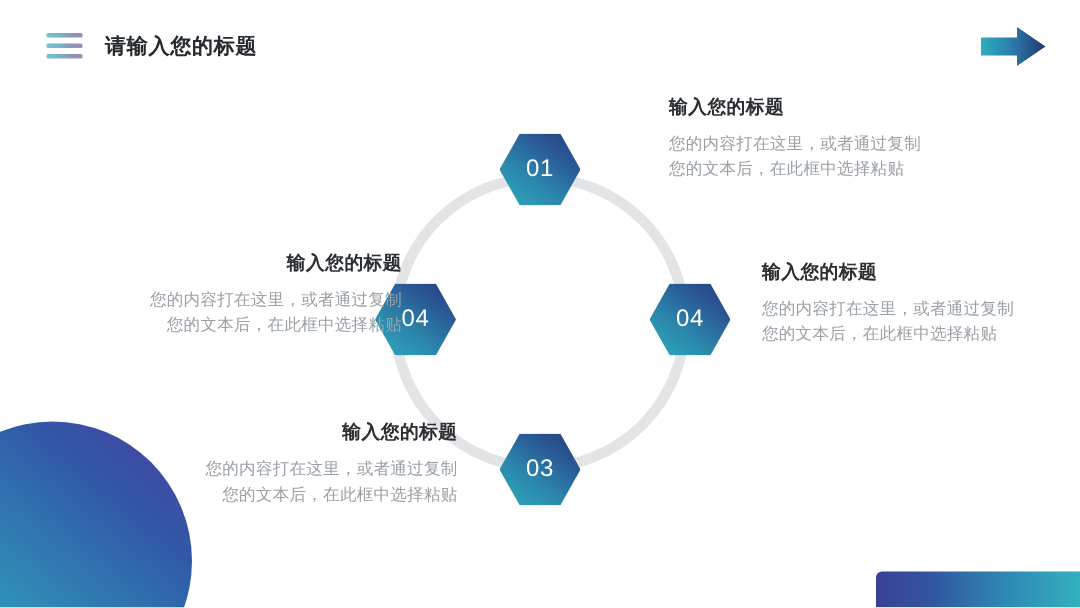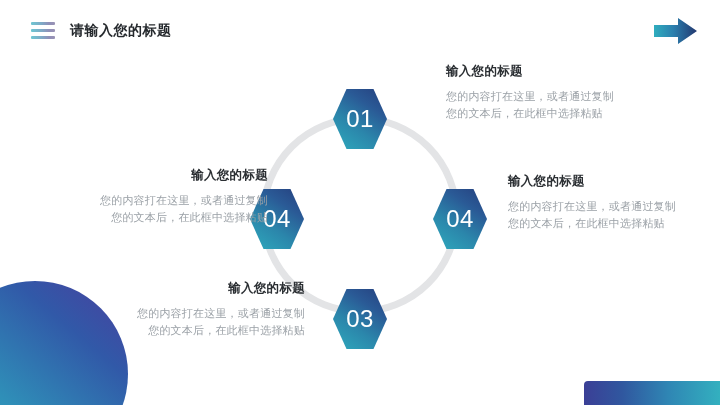--- a/index.html
+++ b/index.html
@@ -97,28 +97,28 @@
     height: 200px;
     border-radius: 50%;
     border: 7px solid #e3e4e6;
     box-sizing: border-box;
   }
 
   
   .hex {
     position: absolute;
     width: 54px;
-    height: 60px;
+    height: 48px;
     clip-path: polygon(25% 0%, 75% 0%, 100% 50%, 75% 100%, 25% 100%, 0% 50%);
     background: linear-gradient(215deg, #253f7e 0%, #2a5a96 30%, #2b86ab 62%, #2eaabd 100%);
     display: flex;
     align-items: center;
     justify-content: center;
     color: #ffffff;
-    font-size: 24px;
+    font-size: 16px;
     font-weight: 500;
     letter-spacing: 0.5px;
   }
   .hex-01 { left: 333px; top: 89px; }
   .hex-02 { left: 433px; top: 189px; }
   .hex-03 { left: 333px; top: 289px; justify-content: center; }
   .hex-04 { left: 250px; top: 189px; }
 
   
   .txt {

